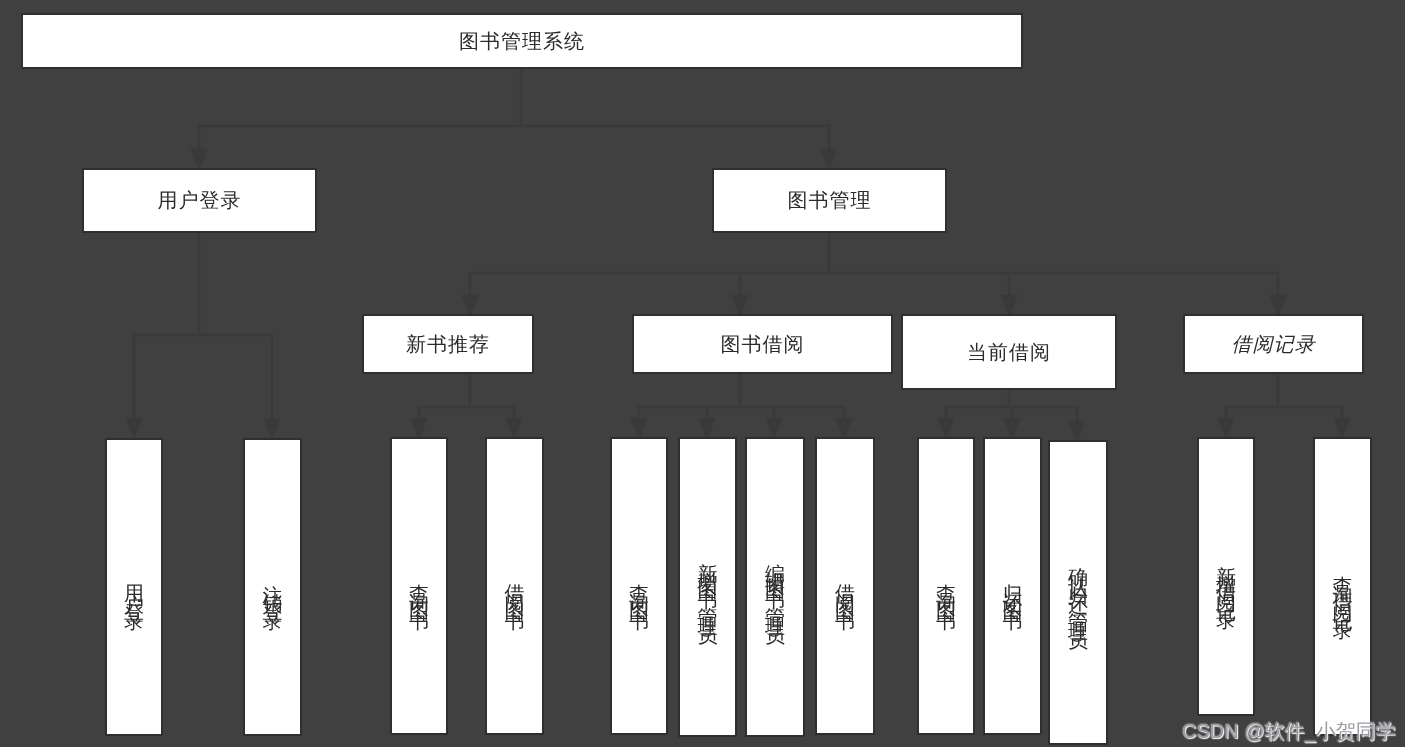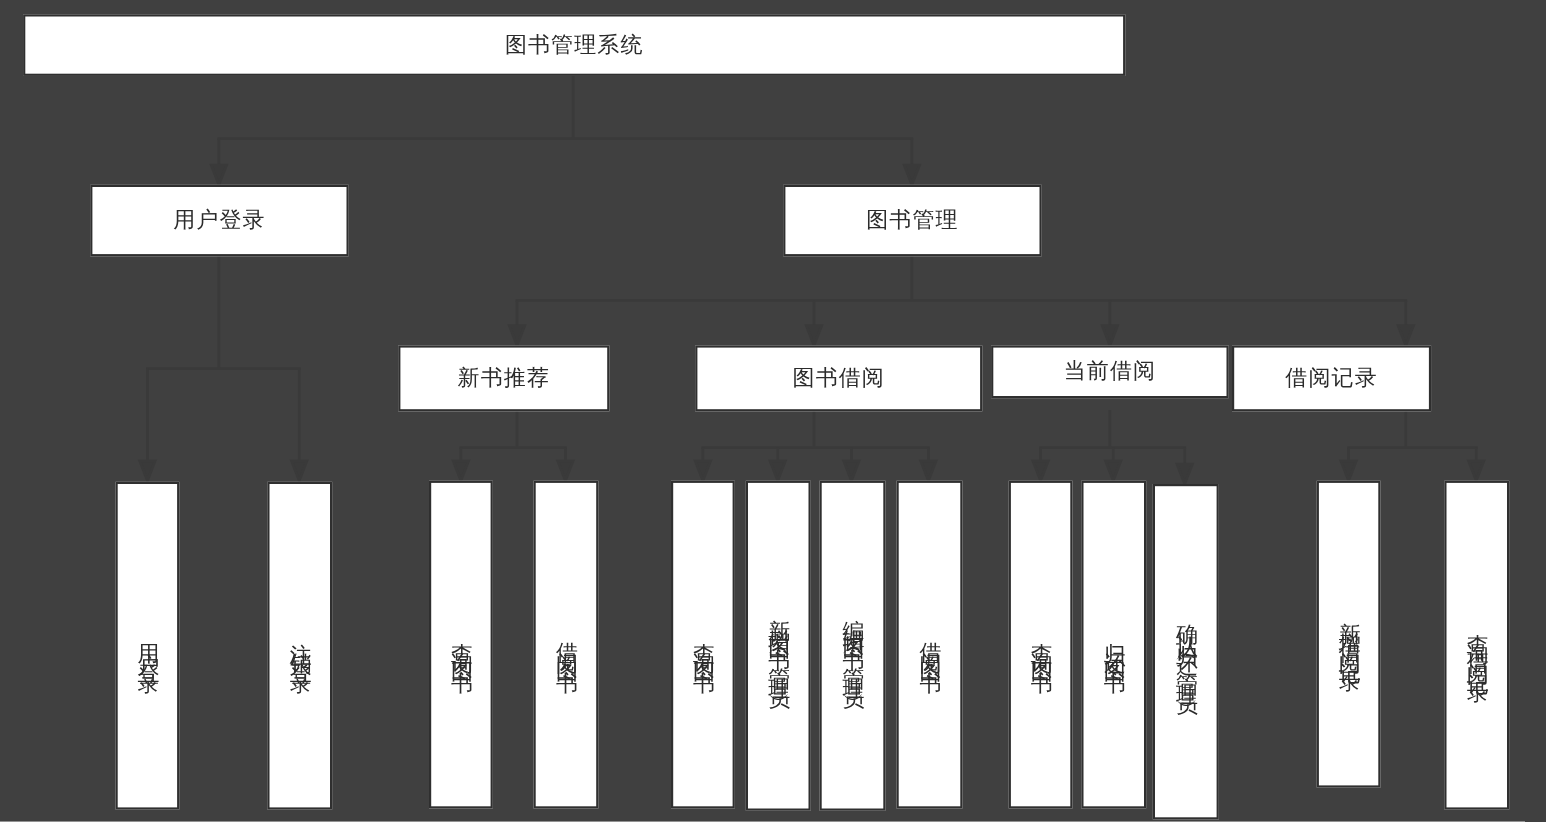--- a/index.html
+++ b/index.html
@@ -111,37 +111,38 @@
       <line x1="1342" y1="407" x2="1342" y2="423"></line>
         <polygon points="1335,419 1349,419 1342,437"></polygon>
     </g>
   </svg>
 
   <div class="node hbox" style="left:21px; top:13px; width:1002px; height:56px;">图书管理系统</div>
 
   <div class="node hbox" style="left:82px; top:168px; width:235px; height:65px;">用户登录</div>
   <div class="node hbox" style="left:712px; top:168px; width:235px; height:65px;text-align:center;">图书管理</div>
 
-  <div class="node hbox" style="left:362px; top:314px; width:192px; height:60px;">新书推荐</div>
+  <div class="node hbox" style="left:362px; top:314px; width:172px; height:60px;">新书推荐</div>
   <div class="node hbox" style="left:632px; top:314px; width:261px; height:60px;">图书借阅</div>
-  <div class="node hbox" style="left:901px; top:314px; width:216px; height:48px;">当前借阅</div>
-  <div class="node hbox" style="left:1120px; top:314px; width:181px; height:60px;">借阅记录</div>
+  <div class="node hbox" style="left:901px; top:314px; width:216px; height:76px;">当前借阅</div>
+  <div class="node hbox" style="left:1183px; top:314px; width:181px; height:60px;font-style:italic;">借阅记录</div>
 
   <div class="node vbox" style="left:105px; top:438px; width:58px; height:298px;">用户登录</div>
   <div class="node vbox" style="left:243px; top:438px; width:59px; height:298px;">注销登录</div>
 
   <div class="node vbox" style="left:390px; top:437px; width:58px; height:298px;">查询图书</div>
   <div class="node vbox" style="left:485px; top:437px; width:59px; height:298px;">借阅图书</div>
 
   <div class="node vbox" style="left:610px; top:437px; width:58px; height:298px;">查询图书</div>
   <div class="node vbox" style="left:678px; top:437px; width:59px; height:300px;">新增图书（管理员）</div>
   <div class="node vbox" style="left:745px; top:437px; width:60px; height:300px;">编辑图书（管理员）</div>
   <div class="node vbox" style="left:815px; top:437px; width:60px; height:298px;">借阅图书</div>
 
   <div class="node vbox" style="left:917px; top:437px; width:58px; height:298px;">查询图书</div>
   <div class="node vbox" style="left:983px; top:437px; width:59px; height:298px;">归还图书</div>
   <div class="node vbox" style="left:1048px; top:440px; width:60px; height:305px;">确认归还（管理员）</div>
 
   <div class="node vbox" style="left:1197px; top:437px; width:58px; height:279px;">新增借阅记录</div>
   <div class="node vbox" style="left:1313px; top:437px; width:59px; height:299px;">查询借阅记录</div>
 
+  <div class="watermark">CSDN @软件_小贺同学</div>
 
 </div>
 
 </body></html>

